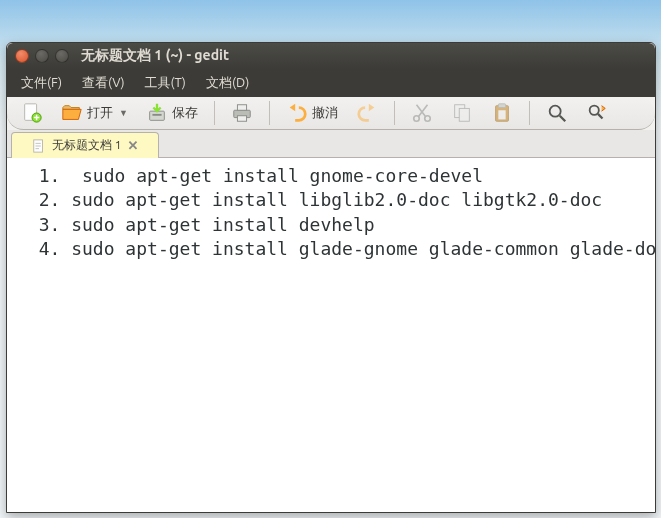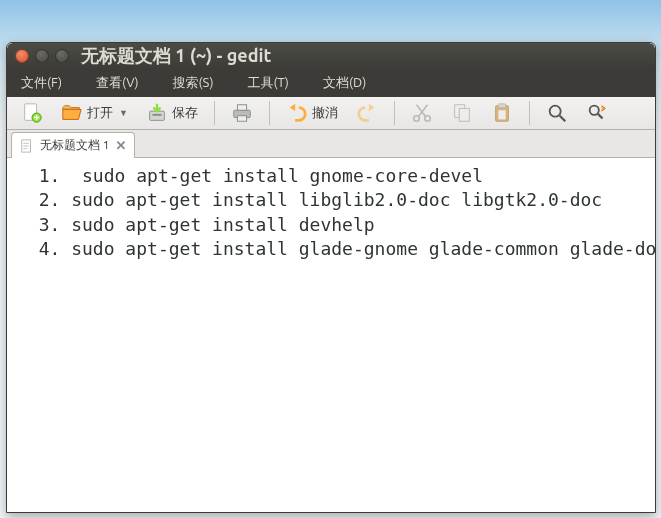--- a/index.html
+++ b/index.html
@@ -33,43 +33,44 @@
     border-radius: 6px 6px 0 0;
   }
   .win-btns { display: flex; gap: 6px; margin-right: 12px; }
   .win-btn {
     width: 14px; height: 14px; border-radius: 50%;
     display: flex; align-items: center; justify-content: center;
     border: 1px solid rgba(0,0,0,0.4);
   }
   .btn-close { background: radial-gradient(circle at 40% 30%, #f28c6a, #d9532b); }
   .btn-min, .btn-max { background: radial-gradient(circle at 40% 30%, #6b6a65, #4a4944); }
-  .title-text { color: #dfdbd2; font-size: 18px; font-weight: bold; text-align: right; }
+  .title-text { color: #dfdbd2; font-size: 14px; font-weight: bold; text-align: right; }
   .menubar {
     height: 28px;
     background: #3c3b37;
     display: flex;
     align-items: center;
     padding: 0 6px;
-    gap: 18px;
+    gap: 4px;
   }
   .menu-item {
     color: #dfdbd2;
     font-size: 13px;
     padding: 4px 8px;
     cursor: pointer;
   }
   .toolbar {
     height: 23px;
     background: linear-gradient(to bottom, #f2f1f0, #e8e7e5);
     border-bottom: 1px solid #b5b2ab;
     display: flex;
     align-items: center;
     padding: 16px 8px;
     gap: 6px;
+    border-radius: 18px;
   }
   .tool-btn {
     display: flex;
     align-items: center;
     gap: 4px;
     padding: 4px 6px;
     border-radius: 3px;
     cursor: pointer;
     font-size: 13px;
     color: #3c3b37;
@@ -85,25 +86,25 @@
     background: #e8e7e5;
     border-bottom: 1px solid #b5b2ab;
     display: flex;
     align-items: flex-end;
     padding: 0 4px;
   }
   .tab {
     display: flex;
     align-items: center;
     gap: 6px;
-    background: #ffffff;
+    background: #fef9c3;
     border: 1px solid #b5b2ab;
     border-bottom: none;
     border-radius: 4px 4px 0 0;
-    padding: 4px 8px;
+    padding: 4px 20px;
     font-size: 12px;
     color: #3c3b37;
     position: relative;
     top: 1px;
   }
   .tab-close { color: #888; font-weight: bold; cursor: pointer; font-size: 13px; }
   .editor {
     flex: 1;
     background: #ffffff;
     padding: 6px 10px;
@@ -128,21 +129,20 @@
       <div class="win-btn btn-close"></div>
       <div class="win-btn btn-min"></div>
       <div class="win-btn btn-max"></div>
     </div>
     <div class="title-text">无标题文档 1 (~) - gedit</div>
   </div>
 
   <div class="menubar">
     <div class="menu-item">文件(F)</div>
     <div class="menu-item">查看(V)</div>
-    <div class="menu-item">搜索(S)</div>
     <div class="menu-item">工具(T)</div>
     <div class="menu-item">文档(D)</div>
   </div>
 
   <div class="toolbar">
     <div class="tool-btn">
       <svg class="icon-svg" viewBox="0 0 24 24">
         <rect x="4" y="2" width="13" height="18" rx="1" fill="#fdfdfd" stroke="#b5b2ab"></rect>
         <circle cx="17" cy="17" r="5" fill="#8ae234" stroke="#4e9a06"></circle>
         <path d="M17 14v6M14 17h6" stroke="#fff" stroke-width="1.6"></path>

